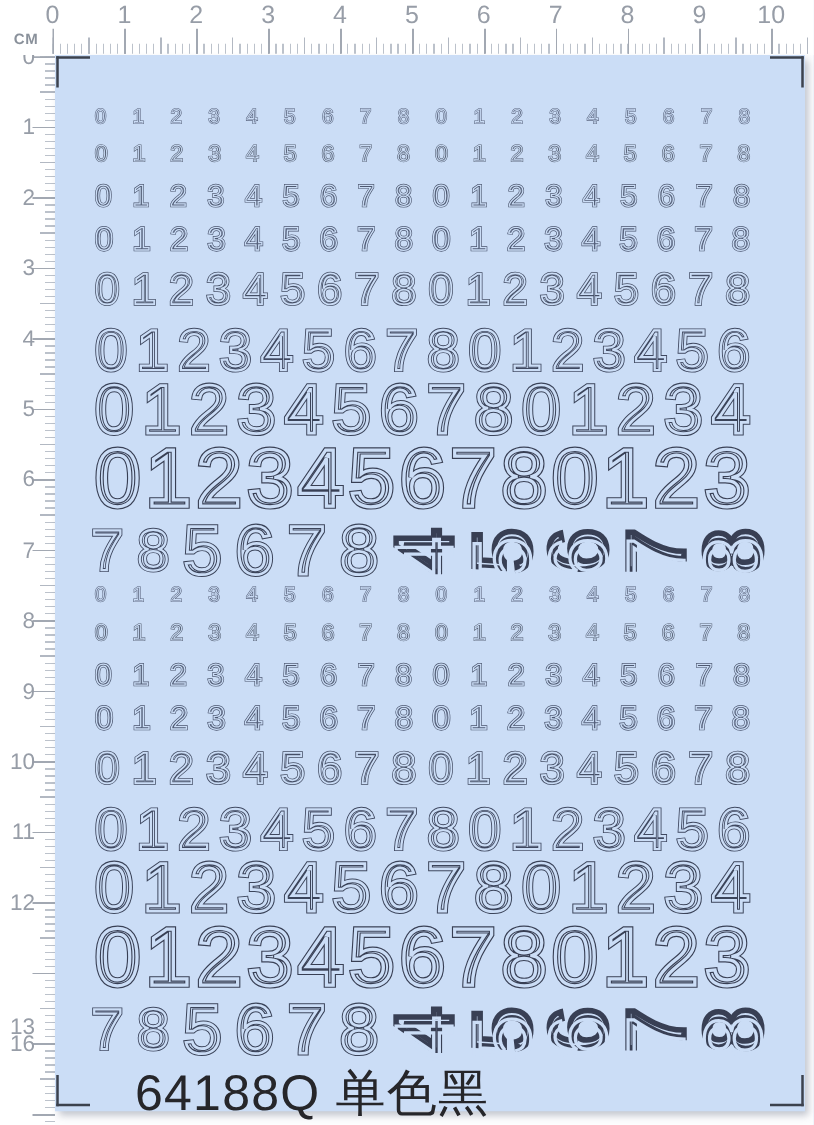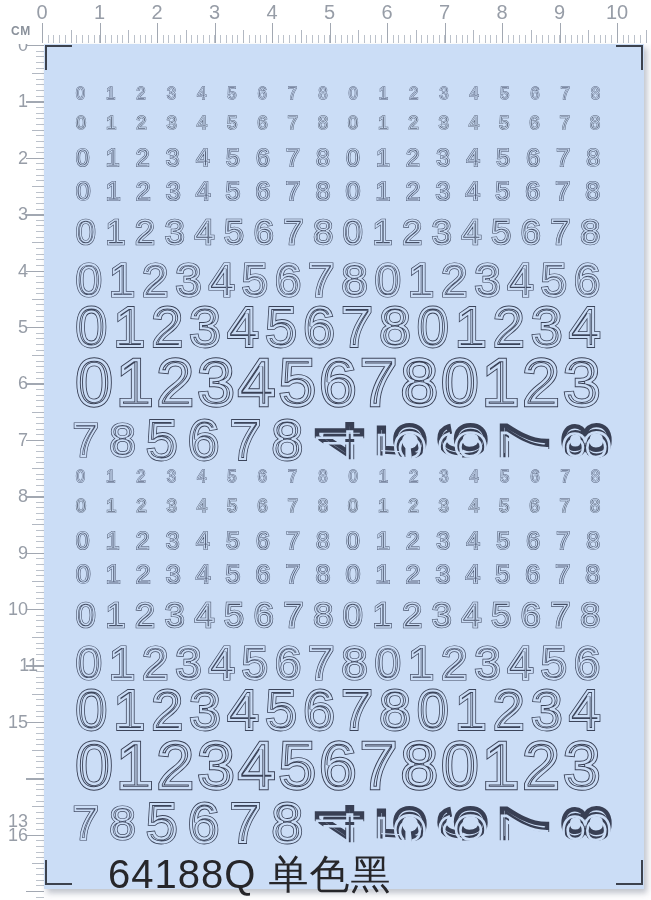--- a/index.html
+++ b/index.html
@@ -83,22 +83,22 @@
     <span class="num" style="top: 91.4px;">1</span>
     <span class="num" style="top: 147.8px;">2</span>
     <span class="num" style="top: 204.2px;">3</span>
     <span class="num" style="top: 260.6px;">4</span>
     <span class="num" style="top: 317px;">5</span>
     <span class="num" style="top: 373.4px;">6</span>
     <span class="num" style="top: 429.8px;">7</span>
     <span class="num" style="top: 486.2px;">8</span>
     <span class="num" style="top: 542.6px;">9</span>
     <span class="num" style="top: 599px;">10</span>
-    <span class="num" style="top: 655.4px; margin-left: 10px;">11</span>
-    <span class="num" style="top: 711.8px;">15</span>
+    <span class="num" style="top: 655.4px;">11</span>
+    <span class="num" style="top: 711.8px;">12</span>
     <span class="num" style="top: 811px;">13</span>
     <span class="num" style="top: 824.6px;">16</span>
   </div>
 
 <div class="top-ruler" id="top-ruler">
   <div class="tick-x mm"></div>
   <div class="tick-x half"></div>
   <div class="tick-x cm"></div>
   <span class="unit">CM</span>
 <span class="num" style="left: 25px;">0</span>

